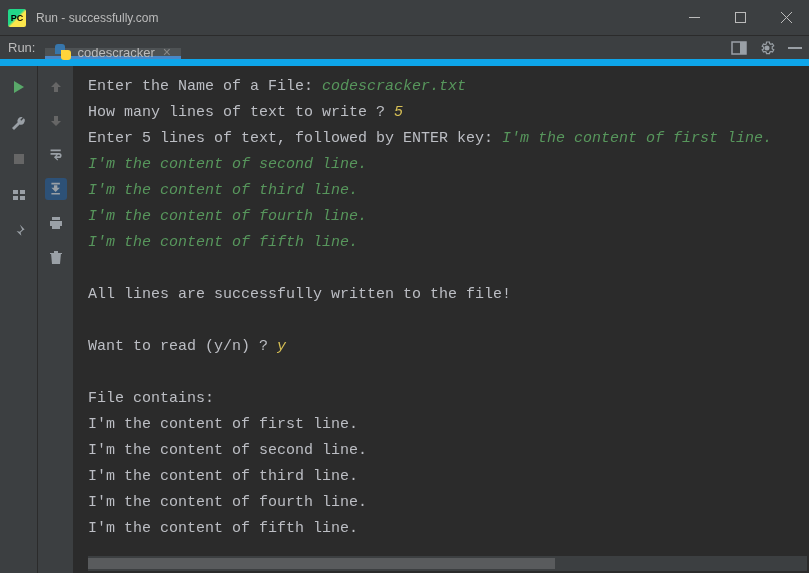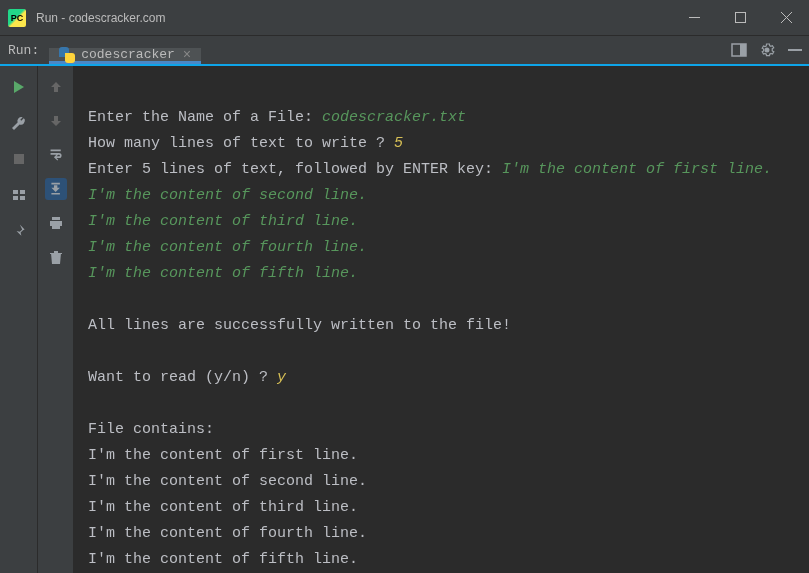--- a/index.html
+++ b/index.html
@@ -8,21 +8,21 @@
   
   .titlebar { height: 36px; background: #3c3f41; display: flex; align-items: center; padding: 0 0 0 8px; color: #bbbbbb; font-size: 12px; border-bottom: 1px solid #2b2b2b; }
   .app-icon { width: 18px; height: 18px; background: linear-gradient(135deg,#21d789 0%, #21d789 45%, #fde74c 55%, #fde74c 100%); border-radius: 2px; position: relative; margin-right: 10px; display:flex; align-items:center; justify-content:center; }
   .app-icon::after{ content:"PC"; font-size:9px; font-weight:bold; color:#000; }
   .title-text { flex: 0 0 auto; }
   .title-spacer { flex: 1; }
   .win-btn { width: 46px; height: 36px; display: flex; align-items: center; justify-content: center; color: #bbbbbb; cursor: pointer; }
   .win-btn svg { width: 11px; height: 11px; stroke: #bbbbbb; stroke-width: 1; fill: none; }
   
   
-  .toolbar { height: 30px; background: #3c3f41; display: flex; align-items: stretch; border-bottom: 2px solid #0ea5e9; font-family: Liberation Mono, monospace; }
+  .toolbar { height: 30px; background: #3c3f41; display: flex; align-items: stretch; border-bottom: 7px solid #0ea5e9; }
   .run-label { display:flex; align-items:center; padding: 0 10px 0 8px; font-size: 13px; color: #bbbbbb; }
   .tab { display: flex; align-items: center; padding: 0 10px; background: #4e5254; border-bottom: 3px solid #4a88c7; font-size: 13px; color: #bbbbbb; position:relative; cursor:pointer;margin-top:12px; }
   .tab .py-icon { width:16px; height:16px; margin-right:6px; position:relative; }
   .tab .py-icon::before, .tab .py-icon::after { content:""; position:absolute; width:10px; height:10px; border-radius:3px 3px 3px 0; }
   .tab .py-icon::before { background:#3776ab; top:0; left:0; }
   .tab .py-icon::after { background:#ffd43b; bottom:0; right:0; border-radius:0 3px 3px 3px; }
   .tab .tab-close { margin-left: 8px; color:#888; font-size:14px; line-height:1; cursor:pointer; }
   .toolbar-spacer { flex: 1; }
   .tool-icon { width: 28px; display:flex; align-items:center; justify-content:center; color:#9aa0a6; cursor:pointer; }
   .tool-icon svg { width:16px; height:16px; fill:#9aa0a6; }
@@ -30,33 +30,33 @@
   
   .main { display: flex; height: calc(573px - 36px - 30px); background: #2b2b2b; }
   .gutter { width: 38px; background: #3c3f41; display:flex; flex-direction:column; align-items:center; padding-top:10px; gap:14px; border-right:1px solid #2b2b2b; }
   .gutter2 { width: 36px; background: #3c3f41; display:flex; flex-direction:column; align-items:center; padding-top:10px; gap:12px; border-right:1px solid #2b2b2b; }
   .gbtn { width:22px; height:22px; display:flex; align-items:center; justify-content:center; cursor:pointer; border-radius:3px; }
   .gbtn svg { width:16px; height:16px; fill:#9aa0a6; }
   .gbtn.green svg { fill:#59a869; }
   .gbtn.sel { background:#2d5177; }
   .gbtn.dim svg { fill:#666; }
   
-  .console-wrap { flex:1; display:flex; flex-direction:row;align-items:flex-end; }
+  .console-wrap { flex:1; display:flex; flex-direction:column; }
   .console { flex:1; background:#2b2b2b; padding: 8px 0 0 14px; font-family: "Consolas","Courier New",monospace; font-size:15px; line-height:26px; color:#bcbec4; white-space:pre; overflow:hidden; }
   .user-in { color:#57965c; font-style:italic; }
   .n-in { color:#d6bf55; font-style:italic; }
   .hscroll { height:15px; background:#3c3f41; margin:0 2px 2px 14px; position:relative; }
   .hscroll-thumb { position:absolute; left:0; top:2px; height:11px; width:65%; background:#595b5d; border-radius:0; }
 </style>
 </head>
 <body>
 
 <div class="titlebar">
   <div class="app-icon"></div>
-  <div class="title-text">Run - codescracker.com</div>
+  <div class="title-text">Run - successfully.com</div>
   <div class="title-spacer"></div>
   <div class="win-btn">
     <svg viewBox="0 0 11 11">
         <line x1="0" y1="5.5" x2="11" y2="5.5"></line>
       </svg>
   </div>
   <div class="win-btn">
     <svg viewBox="0 0 11 11">
         <rect x="0.5" y="0.5" width="10" height="10"></rect>
       </svg>

